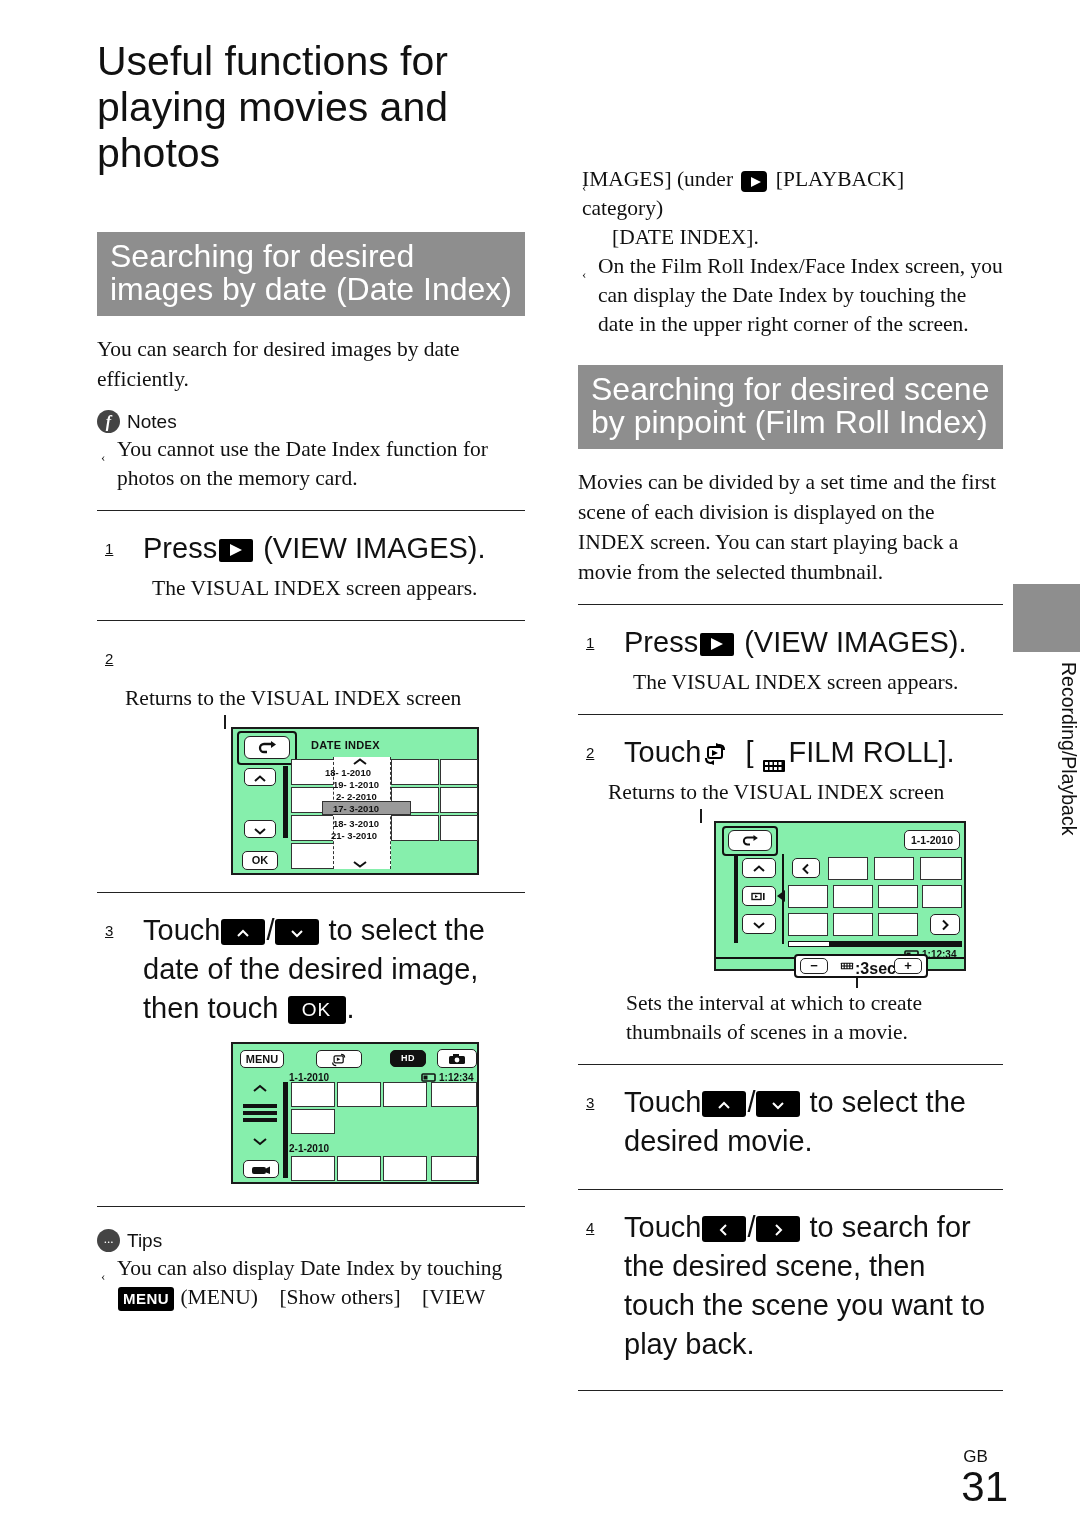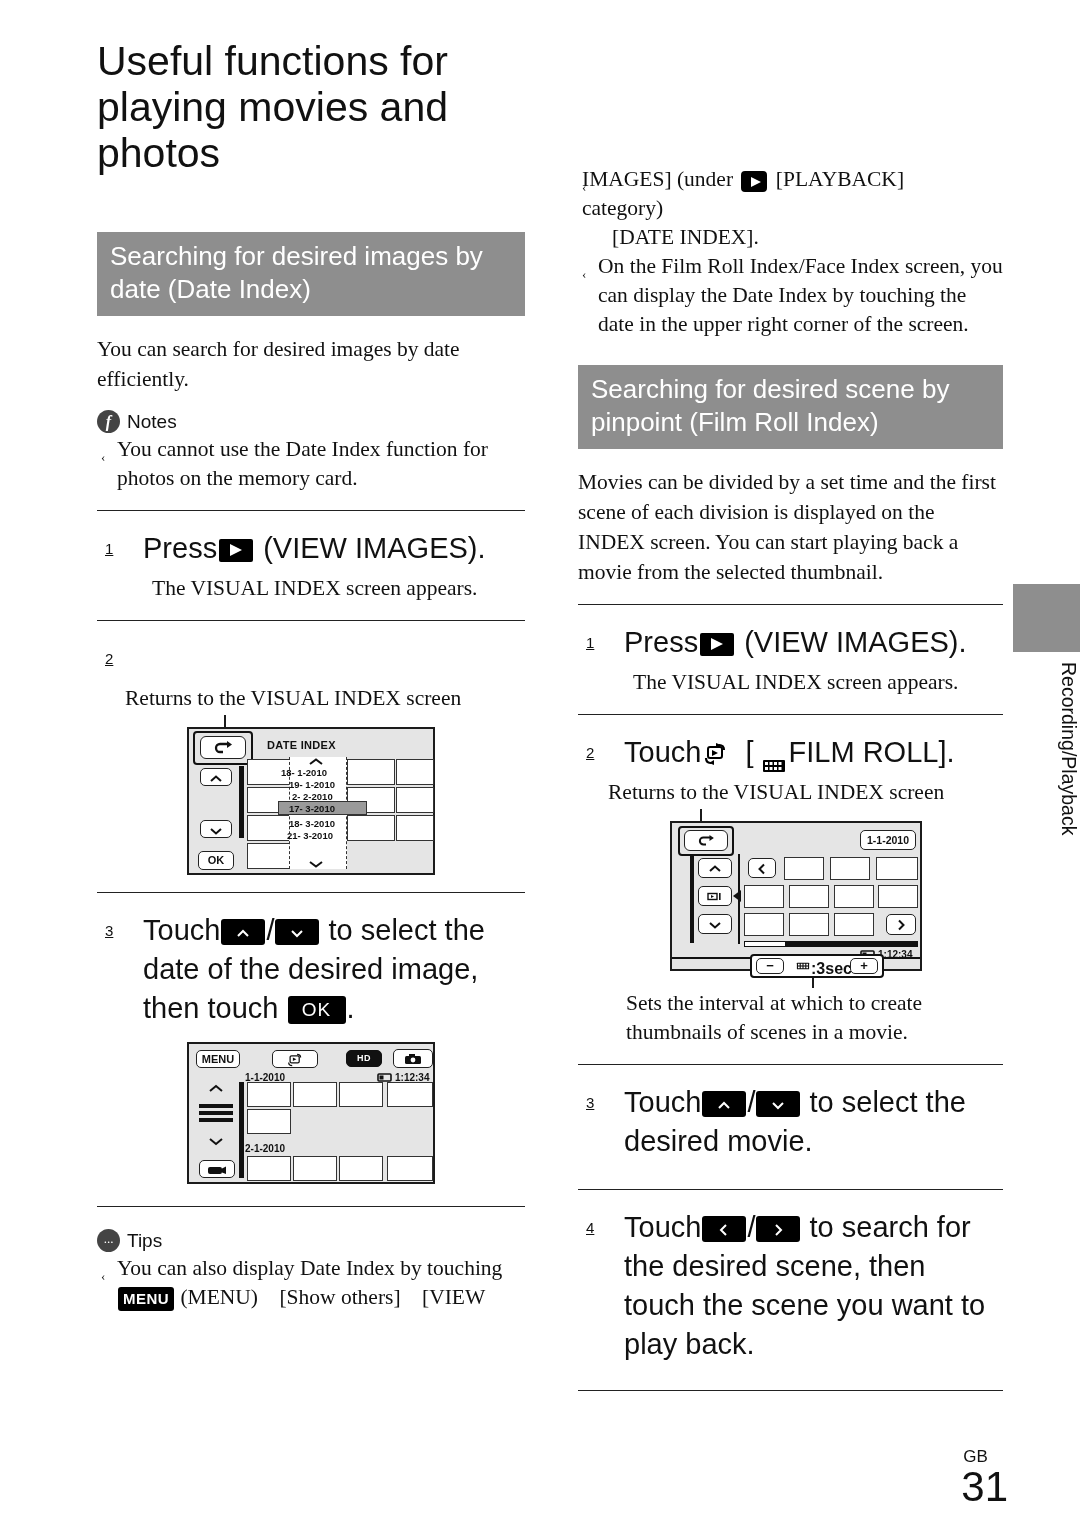--- a/index.html
+++ b/index.html
@@ -22,21 +22,21 @@
   }
 
   
   .col-left  { position: absolute; left: 97px;  top: 232px; width: 428px; }
   .col-right { position: absolute; left: 578px; top: 165px; width: 425px; }
 
   
   .sec-head {
     background: #8e8e8e; color: #ffffff;
     font-family: "Liberation Sans", sans-serif;
-    font-size: 26px; line-height: 33px;
+    font-size: 32px; line-height: 33px;
     padding: 8px 13px 10px 13px;
     margin-bottom: 18px;
   }
 
   
   .body-p {
     font-family: "Liberation Serif", serif;
     font-size: 21.5px; line-height: 30px;
     margin-bottom: 14px;
   }
@@ -140,21 +140,22 @@
   }
   .btn-key.arrow { width: 44px; height: 26px; line-height: 25px; font-size: 16px; }
   .btn-key.ok    { width: 58px; height: 28px; line-height: 27px; font-size: 19px; letter-spacing: 1px; }
   .btn-key.menu  { width: 56px; height: 24px; line-height: 23px; font-size: 15px; font-weight: bold; letter-spacing: .5px; }
 
   
   .lcd-wrap { position: relative; margin: 14px 0 6px 0; }
   .lcd {
     position: relative;
     border: 2.2px solid #1b1b1b;
-    background: #e5e5e5;
+    background: #86efac;
+    margin-left: 44px;
   }
   .lcd-caption-line {
     position: absolute; background: #1b1b1b;
   }
 
   
   .lcd .tile { border: 1.6px solid #333; background: #fff; position: absolute; }
   .lcd .lbl {
     position: absolute;
     font-family: "Liberation Sans", sans-serif;

